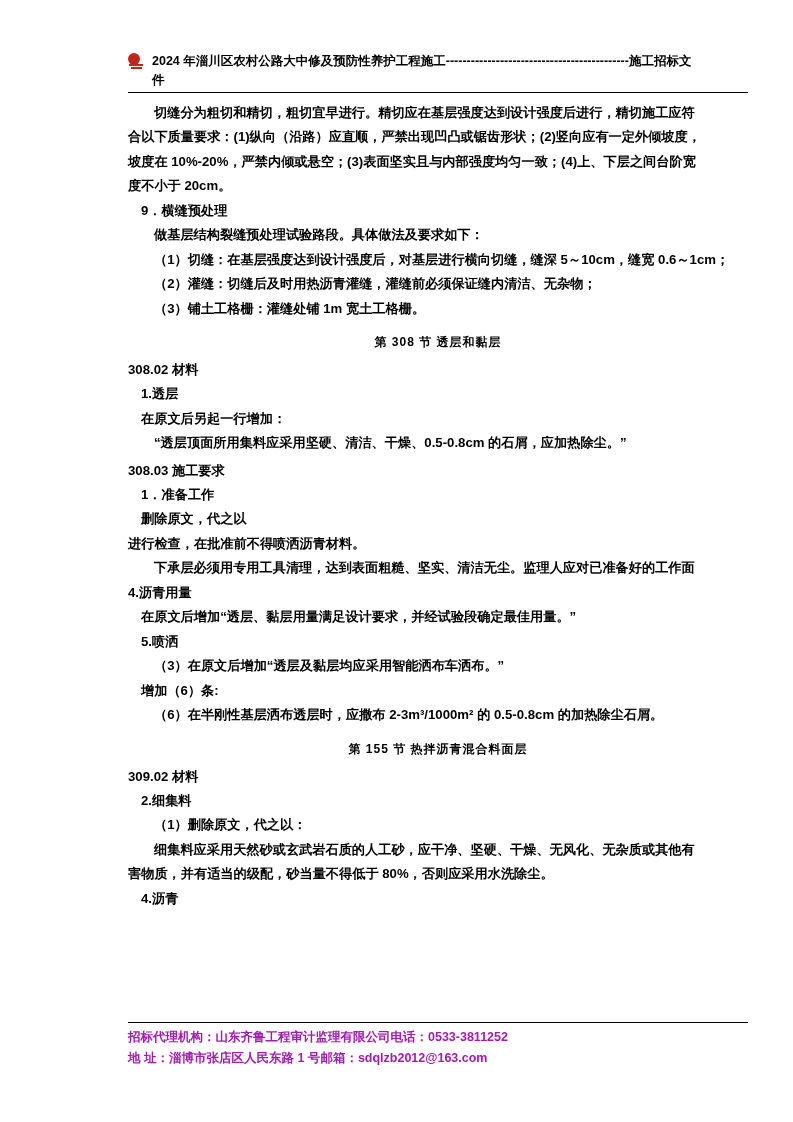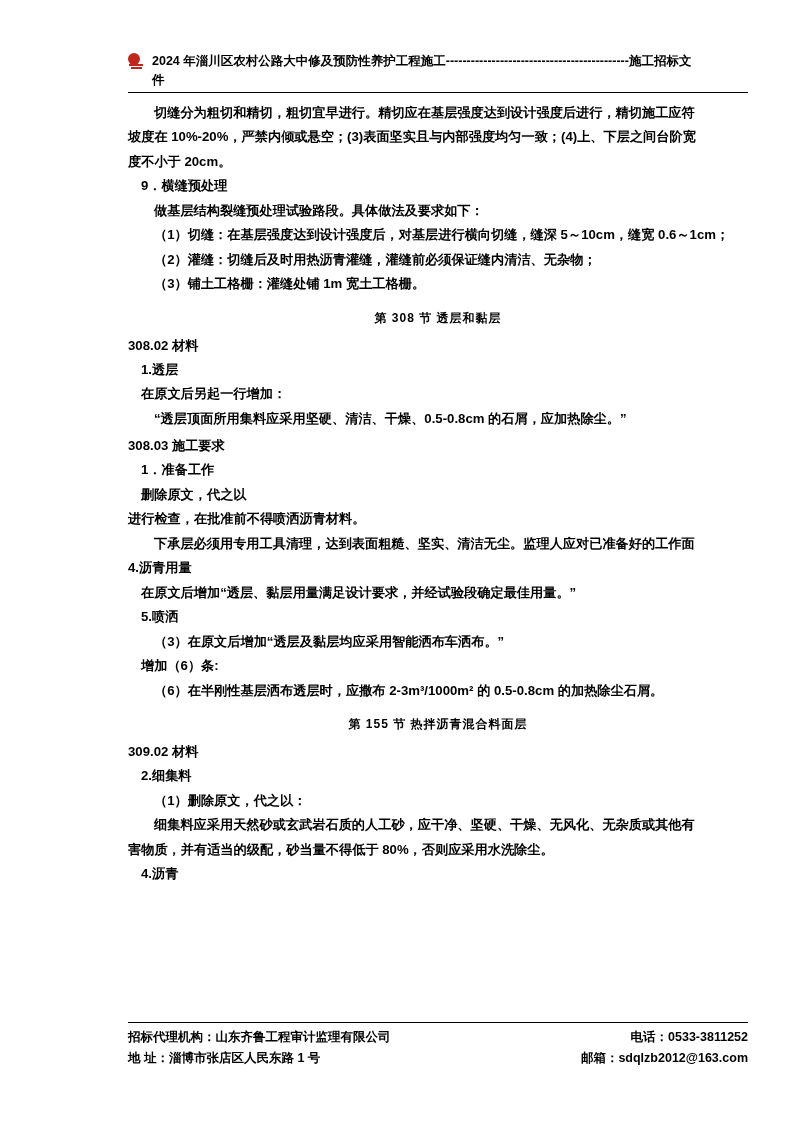--- a/index.html
+++ b/index.html
@@ -105,25 +105,25 @@
     left: 88px;
     top: 1022px;
     width: 620px;
   }
   .footer-rule {
     border-top: 1.2px solid #000;
     margin-bottom: 4px;
   }
   .footer-row {
     display: flex;
-    justify-content: space-between;
+    justify-content: flex-start;
     font-size: 12.5px;
     font-weight: bold;
     line-height: 1.7;
-    color: #000000;
+    color: #a21caf;
   }
   .footer-left { white-space: nowrap; }
   .footer-right { white-space: nowrap; }
 </style>
 </head>
 <body>
 
 <div class="page">
 
   <div class="content">
@@ -133,20 +133,21 @@
         <span class="ball"></span>
         <span class="streak"></span>
         <span class="streak2"></span>
       </span>
       <div>2024 年淄川区农村公路大中修及预防性养护工程施工--------------------------------------------施工招标文</div>
       <div>件</div>
     </div>
     <div class="header-rule"></div>
 
     <p class="p indent">切缝分为粗切和精切，粗切宜早进行。精切应在基层强度达到设计强度后进行，精切施工应符</p>
+    <p class="p">合以下质量要求：(1)纵向（沿路）应直顺，严禁出现凹凸或锯齿形状；(2)竖向应有一定外倾坡度，</p>
     <p class="p">坡度在 10%-20%，严禁内倾或悬空；(3)表面坚实且与内部强度均匀一致；(4)上、下层之间台阶宽</p>
     <p class="p">度不小于 20cm。</p>
 
     <p class="p indent2">9．横缝预处理</p>
     <p class="p indent">做基层结构裂缝预处理试验路段。具体做法及要求如下：</p>
     <p class="p indent">（1）切缝：在基层强度达到设计强度后，对基层进行横向切缝，缝深 5～10cm，缝宽 0.6～1cm；</p>
     <p class="p indent">（2）灌缝：切缝后及时用热沥青灌缝，灌缝前必须保证缝内清洁、无杂物；</p>
     <p class="p indent">（3）铺土工格栅：灌缝处铺 1m 宽土工格栅。</p>
 
     <div class="sec-title">第 308 节   透层和黏层</div>

